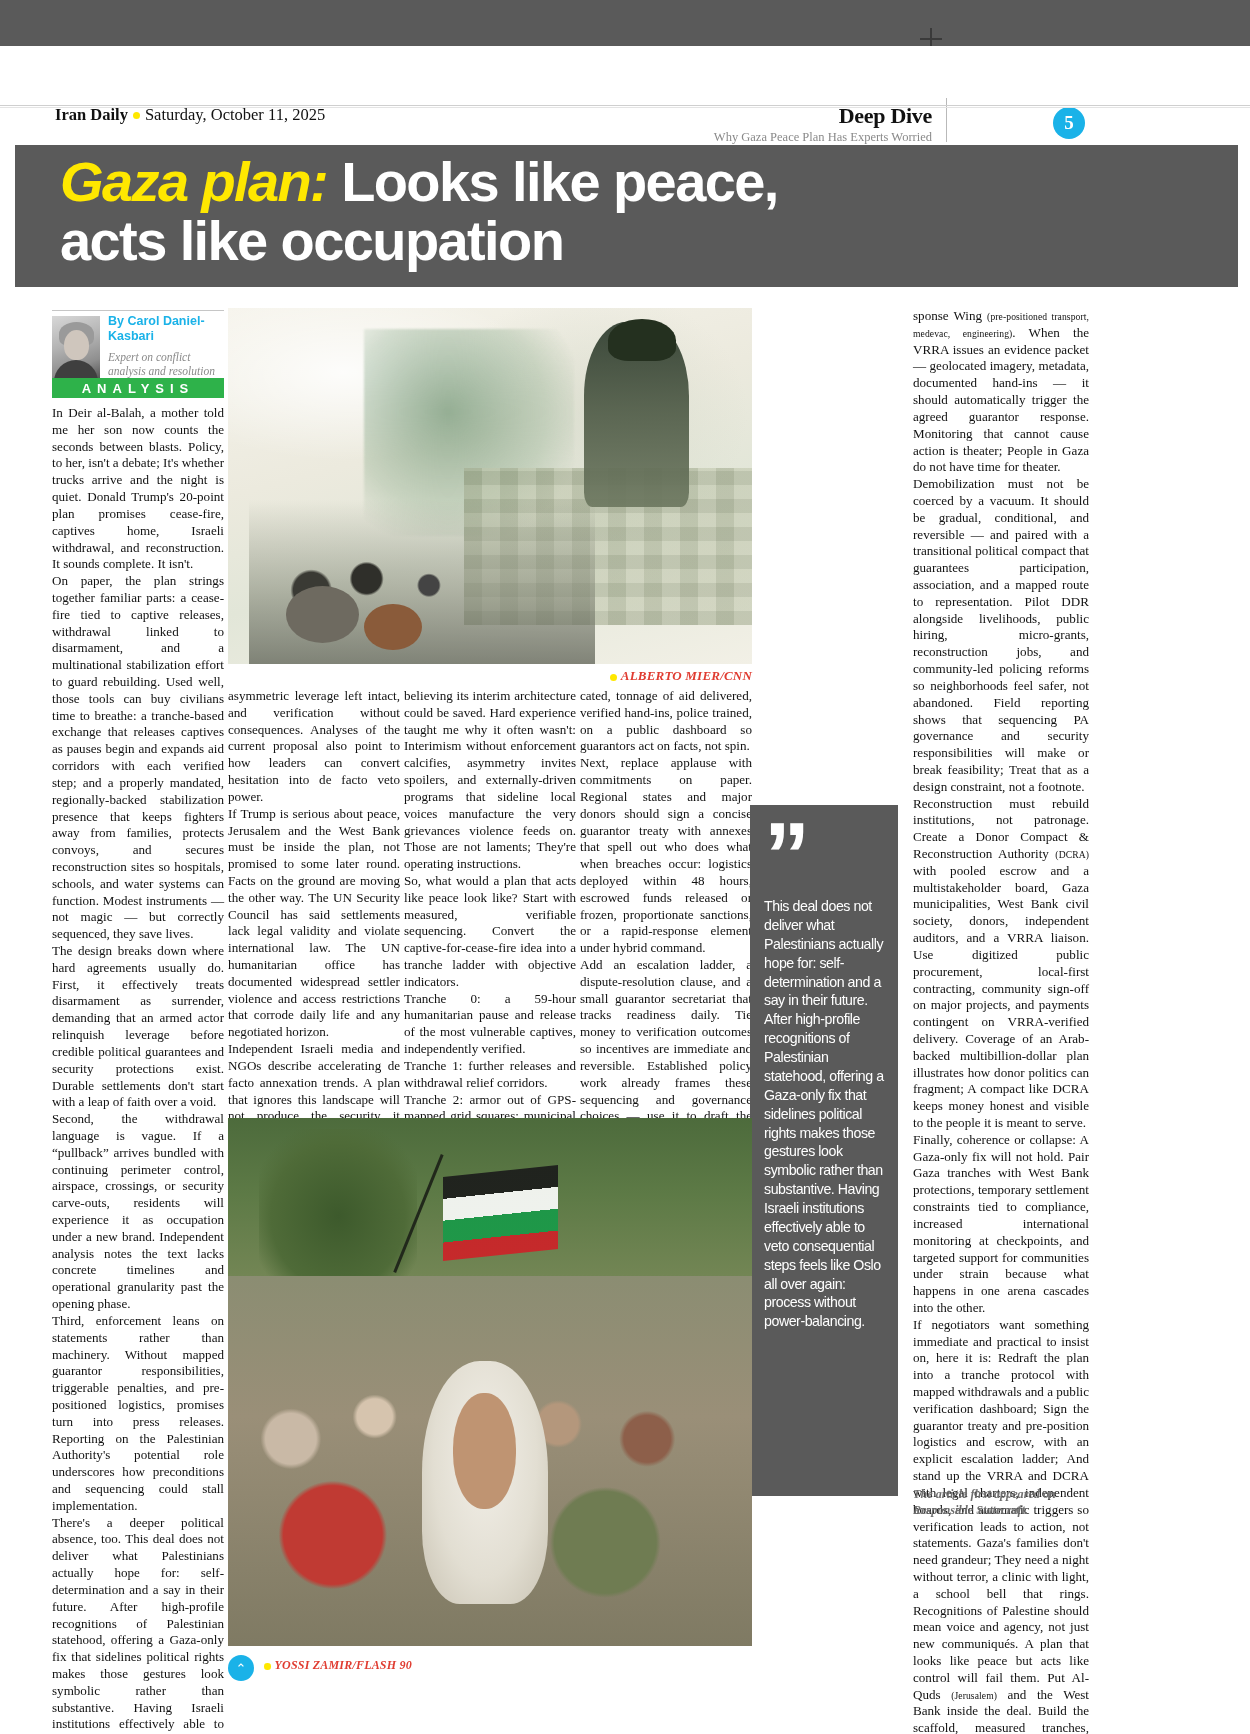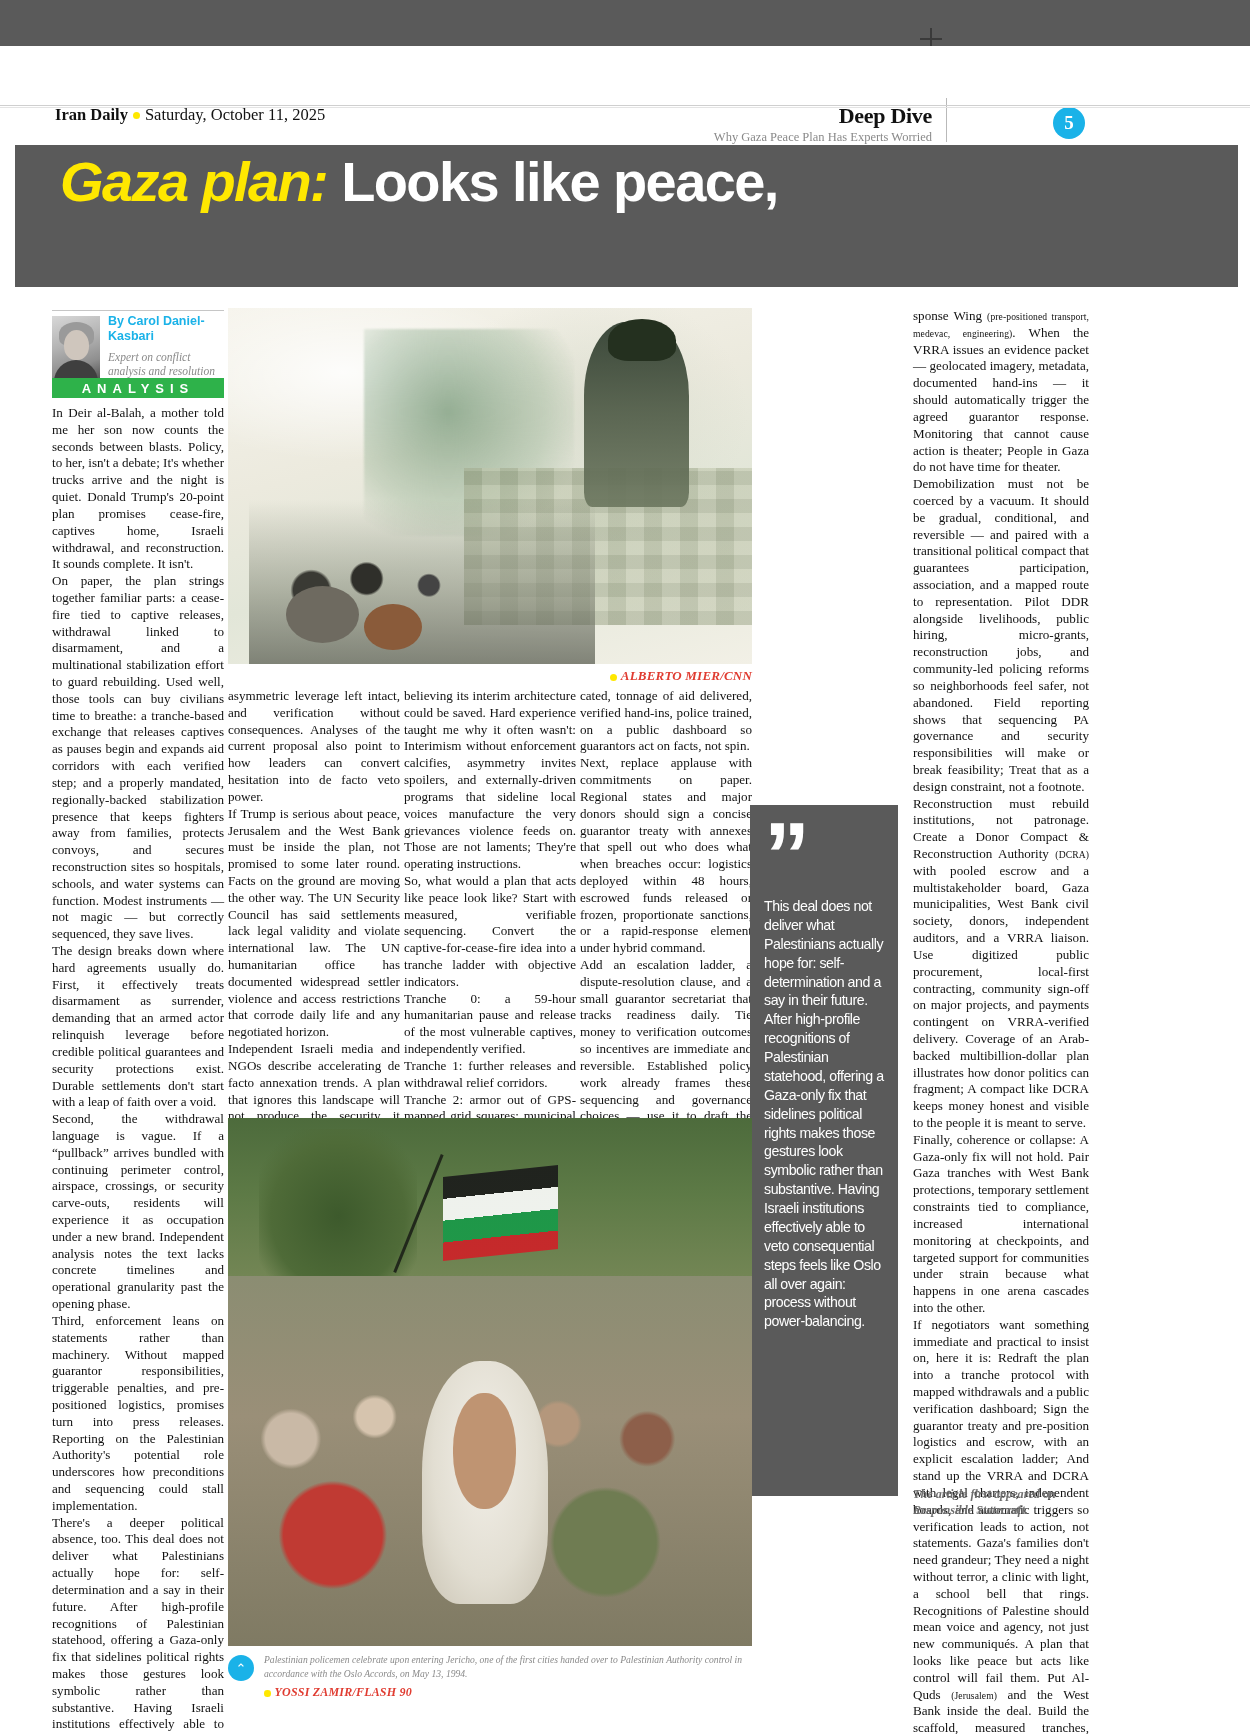--- a/index.html
+++ b/index.html
@@ -326,20 +326,21 @@
   </div>
   <div class="mast-divider"></div>
   <div class="page-badge">5</div>
 </div>
 <div class="mast-rule"></div>
 <div class="mast-rule2"></div>
 
 <div class="headline-band"></div>
 <div class="headline">
   <span class="kicker">Gaza plan:</span><span> Looks like peace,</span><br>
+  <span>acts like occupation</span>
 </div>
 
 <div class="content">
 
   <div class="author-box">
     <div class="author-rule-top"></div>
     <div class="author-photo">
       <div class="hair"></div>
       <div class="face"></div>
       <div class="body"></div>
@@ -411,20 +412,19 @@
   <div class="pb-rifle"></div>
   <div class="pb-flag"></div>
   <div class="pb-crowd"></div>
   <div class="pb-keffiyeh"></div>
   <div class="pb-face"></div>
 </div>
 
 <div class="caption-row">
   <div class="cap-arrow">⌃</div>
   <div class="cap-text">
-    <span>Palestinian policemen celebrate upon entering Jericho, one of the first cities handed over to Palestinian Authority control in accordance with the Oslo Accords, on May 13, 1994.</span>
     <div class="cap-credit">
       <span class="dot-y"></span><span>YOSSI ZAMIR/FLASH 90</span>
     </div>
   </div>
 </div>
 
 <div class="end-note">The article first appeared on Responsible Statecraft.</div>
 
 </body></html>

